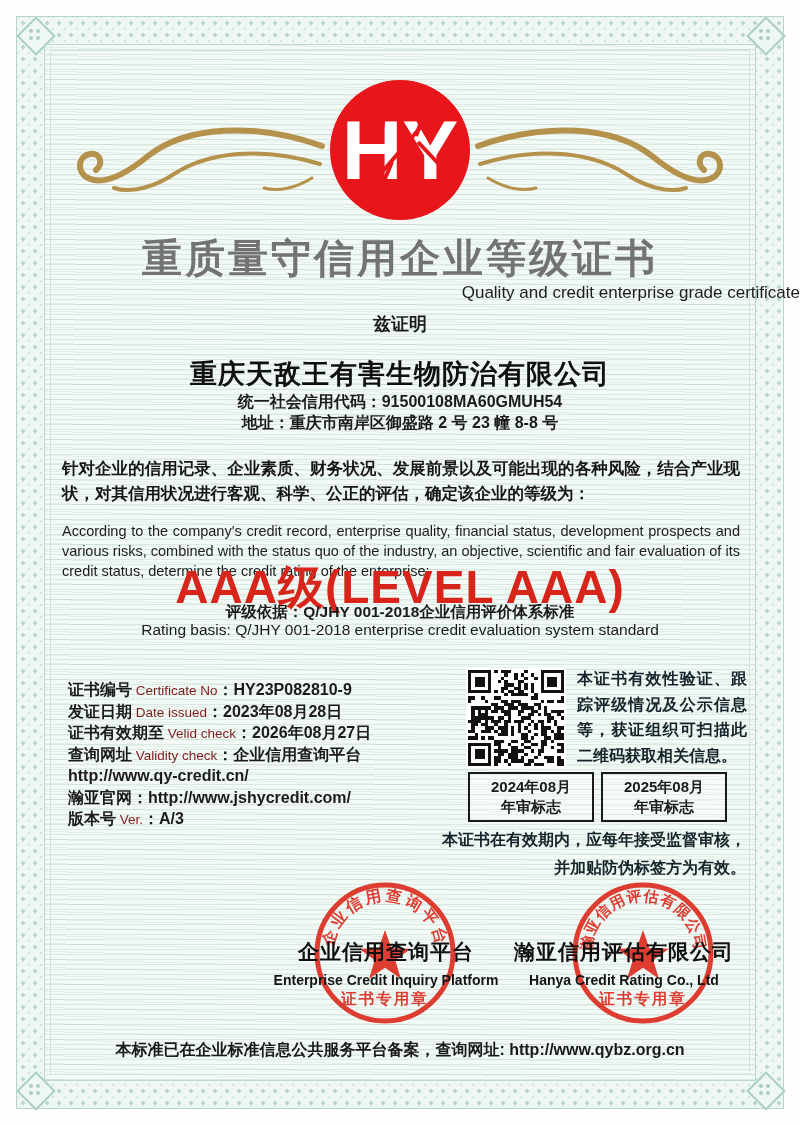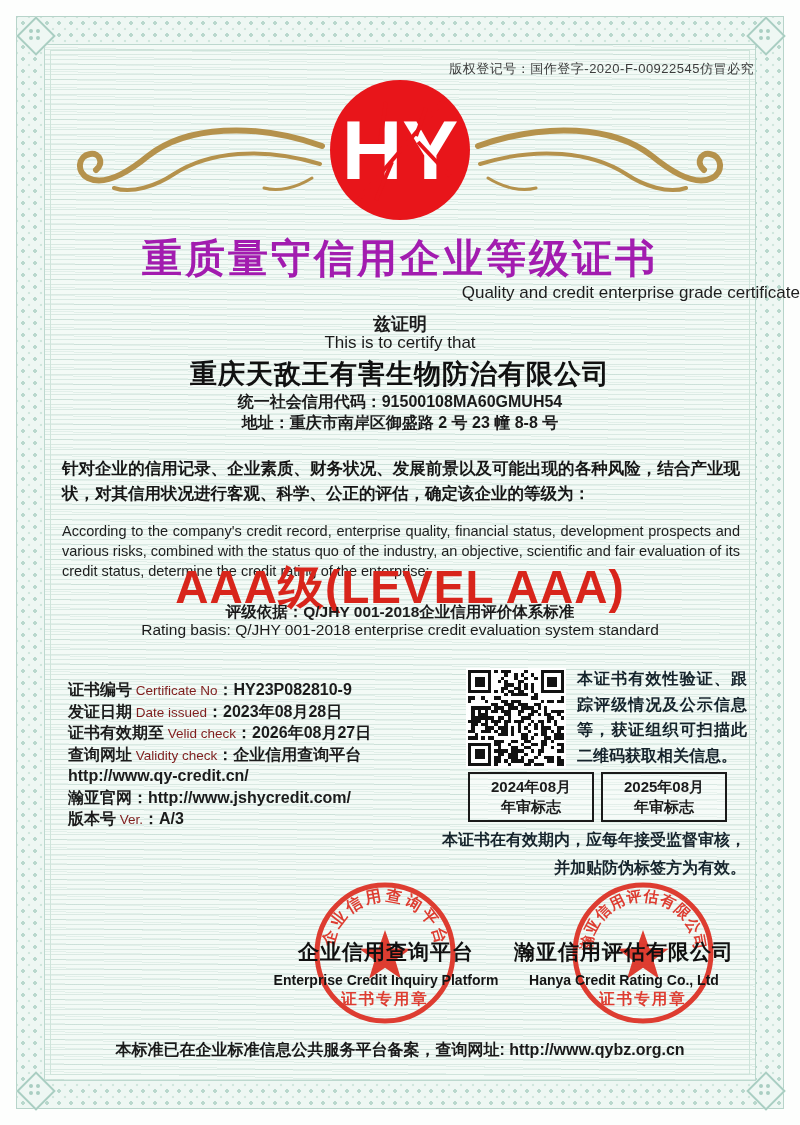--- a/index.html
+++ b/index.html
@@ -30,21 +30,21 @@
   .abs{position:absolute;}
   .ctr{left:0;width:800px;text-align:center;}
 
   .copyright{top:60px;right:46px;font-size:13px;color:#3c3c3c;letter-spacing:.5px;}
 
   .logo{left:330px;top:80px;width:140px;height:140px;}
   .flourish{top:116px;width:252px;height:92px;}
   .fl-left{left:74px;}
   .fl-right{left:474px;transform:scaleX(-1);}
 
-  .title-zh{top:231px;font-size:40px;font-weight:900;letter-spacing:3px;color:#a21caf;}
+  .title-zh{top:231px;font-size:40px;font-weight:900;letter-spacing:3px;color:#737373;}
   .title-en{top:283px;font-size:17px;color:#1d1d1d;text-align:right;}
   .certify-zh{top:312px;font-size:18px;font-weight:700;}
   .certify-en{top:333px;font-size:17px;}
   .company-name{top:356px;font-size:27px;font-weight:800;letter-spacing:1px;color:#111;}
   .credit-code{top:392px;font-size:16px;font-weight:600;}
   .address{top:413px;font-size:16px;font-weight:600;}
 
   .para{left:62px;top:456px;width:678px;text-align:justify;}
   .para .zh{font-size:16.5px;font-weight:600;line-height:25px;color:#161616;}
   .para .en{font-size:14.5px;line-height:20px;margin-top:15px;color:#1d1d1d;}
@@ -118,21 +118,20 @@
       <span class="dots">
         <i></i>
         <i></i>
         <i></i>
         <i></i>
       </span>
     </div>
 
   <div class="content">
 
-    <div class="abs copyright">版权登记号：国作登字-2020-F-00922545仿冒必究</div>
 
     <svg class="abs flourish fl-left" viewBox="0 0 252 92" fill="none">
       <path d="M248,30 C180,6 112,10 74,40 C52,58 30,70 14,62 C2,56 4,40 16,38 C26,36 30,48 22,54" stroke="#b5924c" stroke-width="6" stroke-linecap="round"></path>
       <path d="M246,48 C188,30 134,36 100,58 C82,70 58,78 40,72" stroke="#b5924c" stroke-width="4" stroke-linecap="round"></path>
       <path d="M238,62 C222,72 204,76 190,72" stroke="#b5924c" stroke-width="3" stroke-linecap="round"></path>
     </svg>
     <svg class="abs flourish fl-right" viewBox="0 0 252 92" fill="none">
       <path d="M248,30 C180,6 112,10 74,40 C52,58 30,70 14,62 C2,56 4,40 16,38 C26,36 30,48 22,54" stroke="#b5924c" stroke-width="6" stroke-linecap="round"></path>
       <path d="M246,48 C188,30 134,36 100,58 C82,70 58,78 40,72" stroke="#b5924c" stroke-width="4" stroke-linecap="round"></path>
       <path d="M238,62 C222,72 204,76 190,72" stroke="#b5924c" stroke-width="3" stroke-linecap="round"></path>
@@ -146,21 +145,20 @@
         <line x1="56" y1="22" x2="50" y2="62"></line>
         <line x1="88" y1="62" x2="120" y2="96"></line>
         <line x1="62" y1="82" x2="46" y2="120"></line>
         <line x1="96" y1="28" x2="86" y2="56"></line>
       </g>
     </svg>
 
     <div class="abs ctr title-zh">重质量守信用企业等级证书</div>
     <div class="abs ctr title-en">Quality and credit enterprise grade certificate</div>
     <div class="abs ctr certify-zh">兹证明</div>
-    <div class="abs ctr certify-en">This is to certify that</div>
 
     <div class="abs ctr company-name">重庆天敌王有害生物防治有限公司</div>
     <div class="abs ctr credit-code">统一社会信用代码：91500108MA60GMUH54</div>
     <div class="abs ctr address">地址：重庆市南岸区御盛路 2 号 23 幢 8-8 号</div>
 
     <div class="abs para">
       <div class="zh">针对企业的信用记录、企业素质、财务状况、发展前景以及可能出现的各种风险，结合产业现状，对其信用状况进行客观、科学、公正的评估，确定该企业的等级为：</div>
       <div class="en">According to the company's credit record, enterprise quality, financial status, development prospects and various risks, combined with the status quo of the industry, an objective, scientific and fair evaluation of its credit status, determine the credit rating of the enterprise:</div>
     </div>
 

